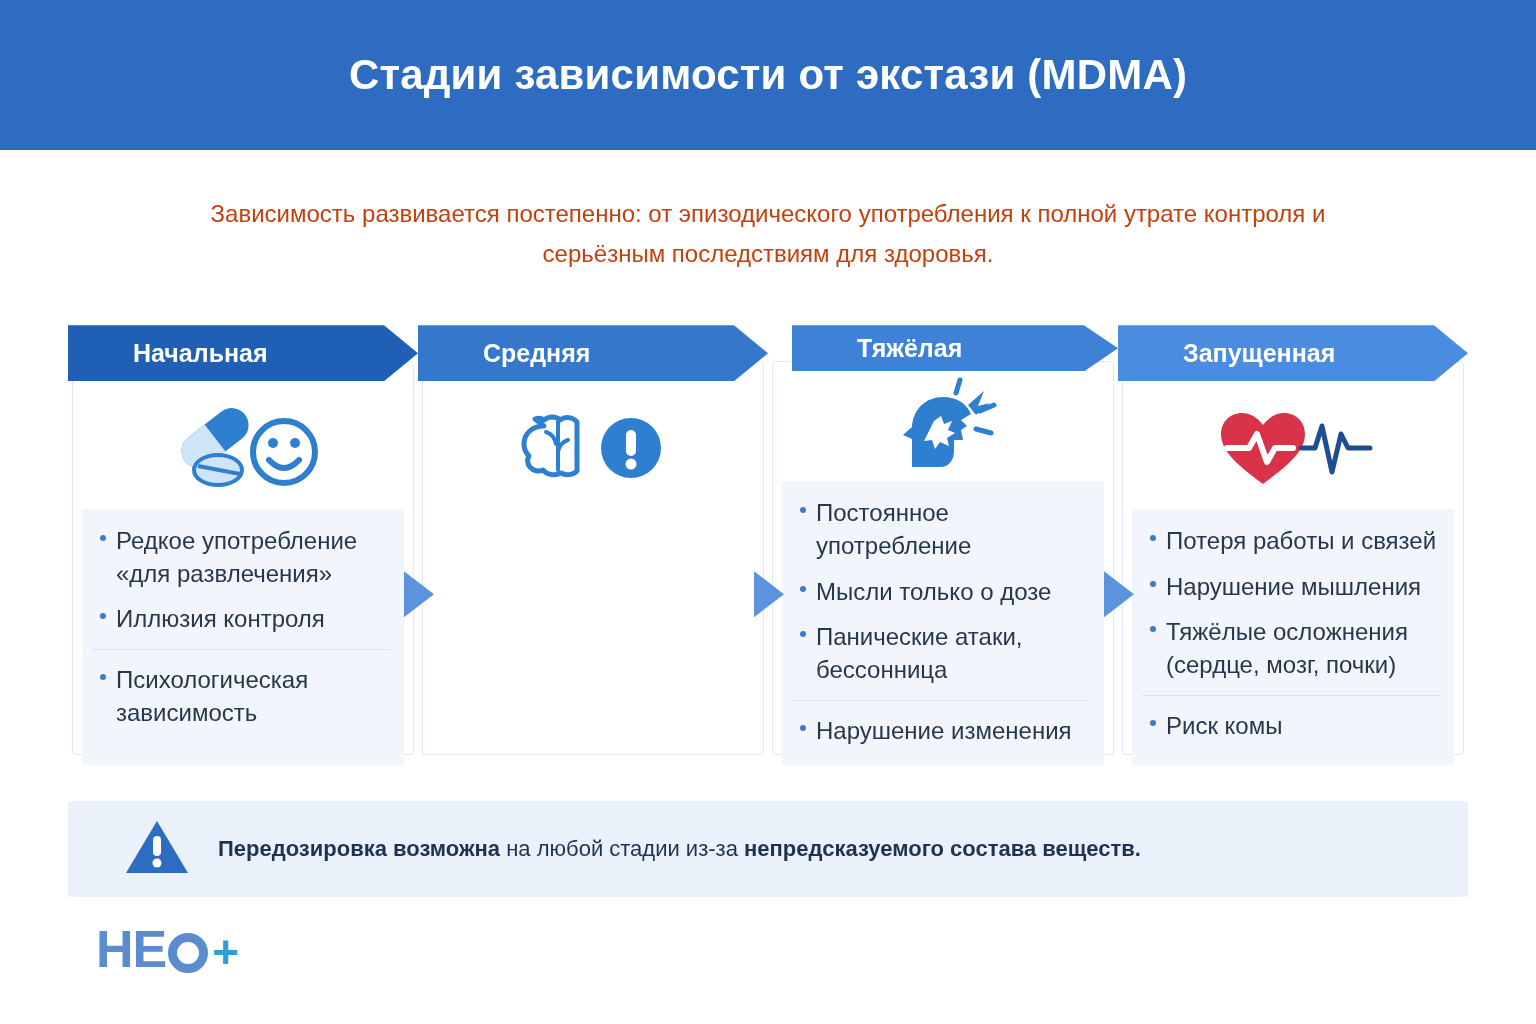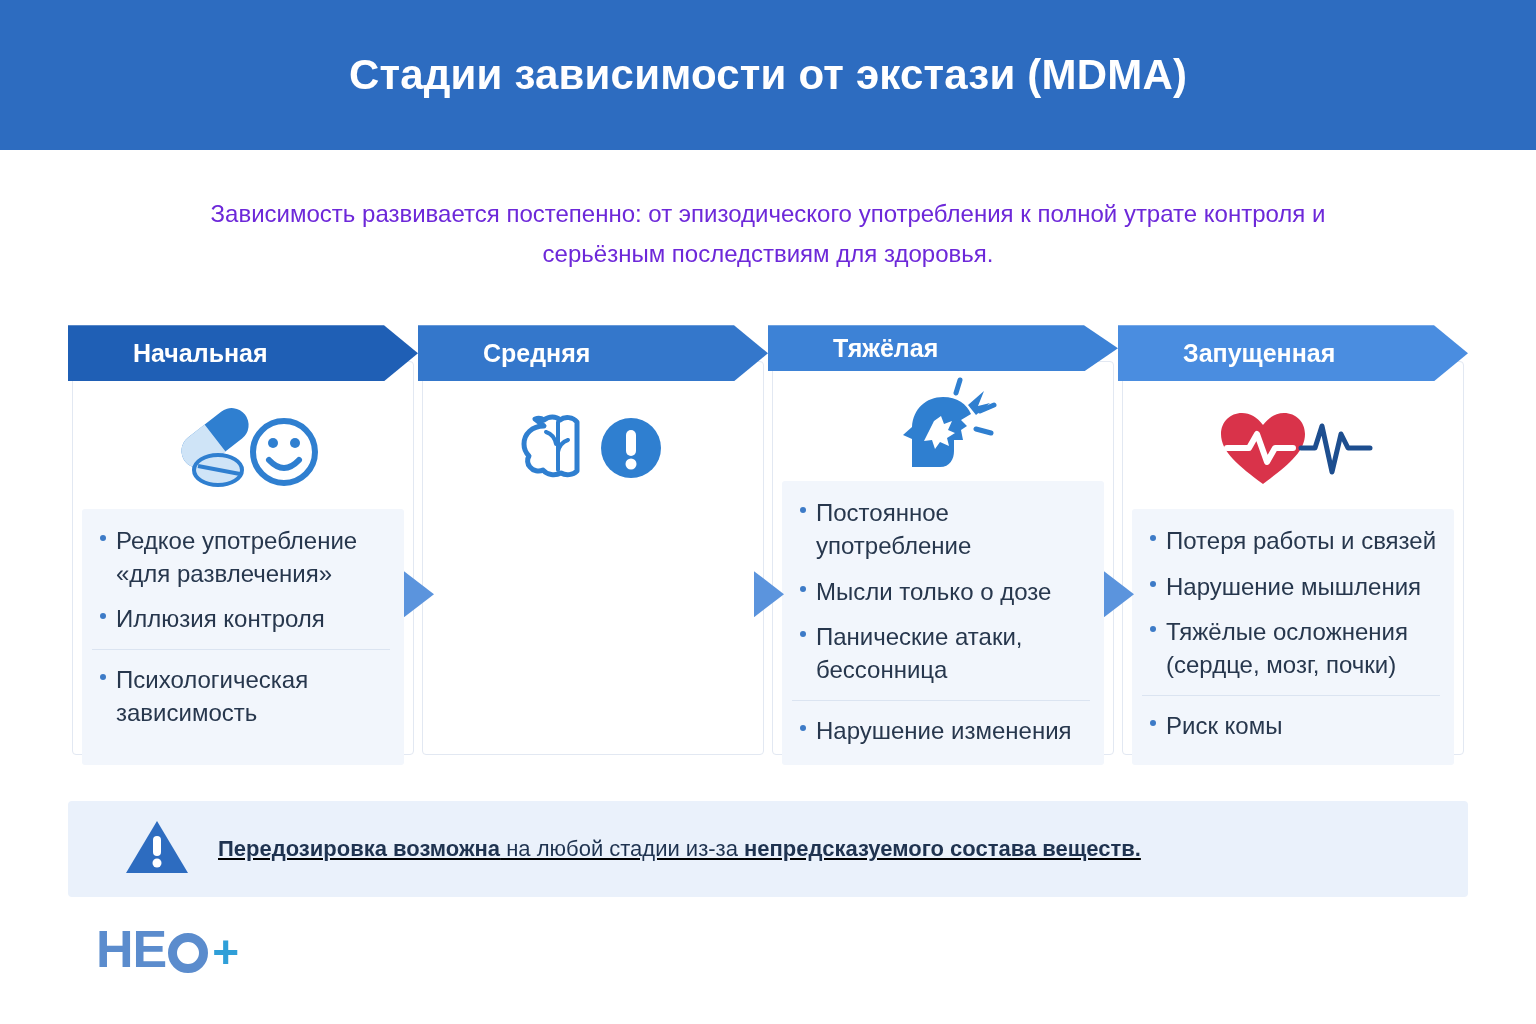--- a/index.html
+++ b/index.html
@@ -24,21 +24,21 @@
     font-weight: bold;
     letter-spacing: 0.2px;
     text-align: center;
   }
 
   
   .subtitle {
     margin: 44px auto 0;
     width: 1160px;
     text-align: center;
-    color: #6d28d9;
+    color: #c2410c;
     font-size: 24px;
     line-height: 1.65;
   }
 
   
   .stages-wrap {
     position: relative;
     margin: 52px auto 0;
     width: 1400px;
     height: 440px;
@@ -78,21 +78,21 @@
     color: #fff;
     font-size: 25px;
     font-weight: bold;
     clip-path: polygon(0 0, calc(100% - 34px) 0, 100% 50%, calc(100% - 34px) 100%, 0 100%, 0 100%);
   }
   .stage:first-child .banner {
     clip-path: polygon(0 0, calc(100% - 34px) 0, 100% 50%, calc(100% - 34px) 100%, 0 100%);
   }
   .banner.b1 { background: #1f5fb5; }
   .banner.b2 { background: #3477cb; }
-  .banner.b3 { background: #3d82d6; }
+  .banner.b3 { background: #3d82d6; margin-left: 24px; }
   .banner.b4 { background: #4a8de0; }
 
   .icon-area {
     position: relative;
     z-index: 2;
     height: 118px;
     display: flex;
     align-items: center;
     justify-content: center;
     margin-top: 6px;
@@ -147,21 +147,20 @@
   
   .warning {
     margin: 36px auto 0;
     width: 1400px;
     height: 96px;
     background: #eaf1fb;
     border-radius: 4px;
     display: flex;
     align-items: center;
     padding-left: 56px;
-    text-decoration: underline;
   }
   .warning-text {
     margin-left: 28px;
     font-size: 22px;
     color: #1f3350;
   }
   .warning-text b { font-weight: bold; }
 
   
   .logo {

